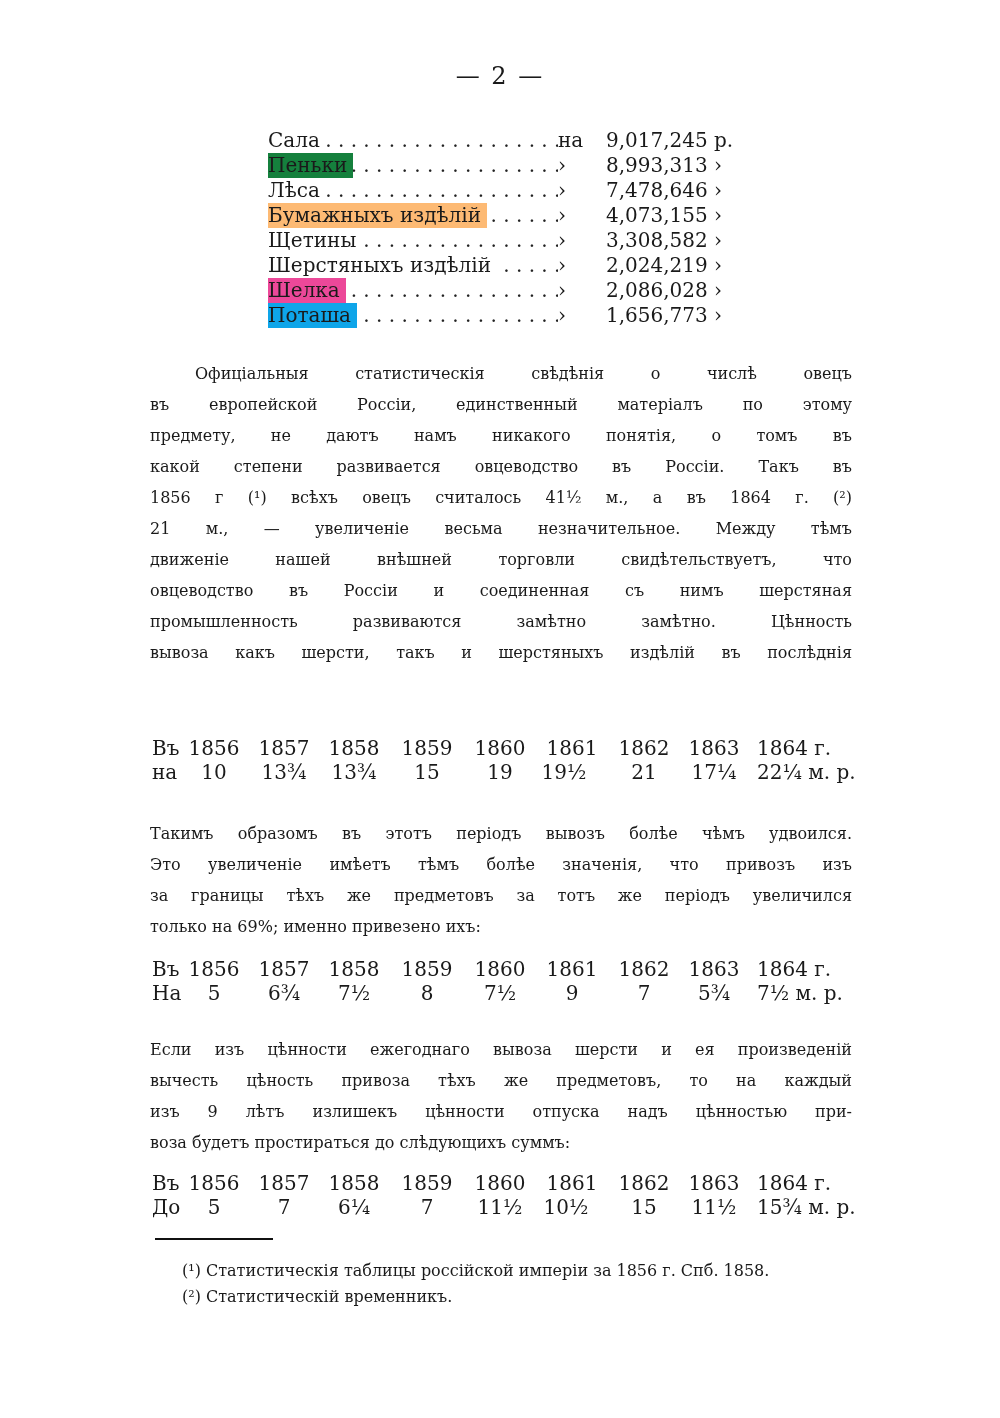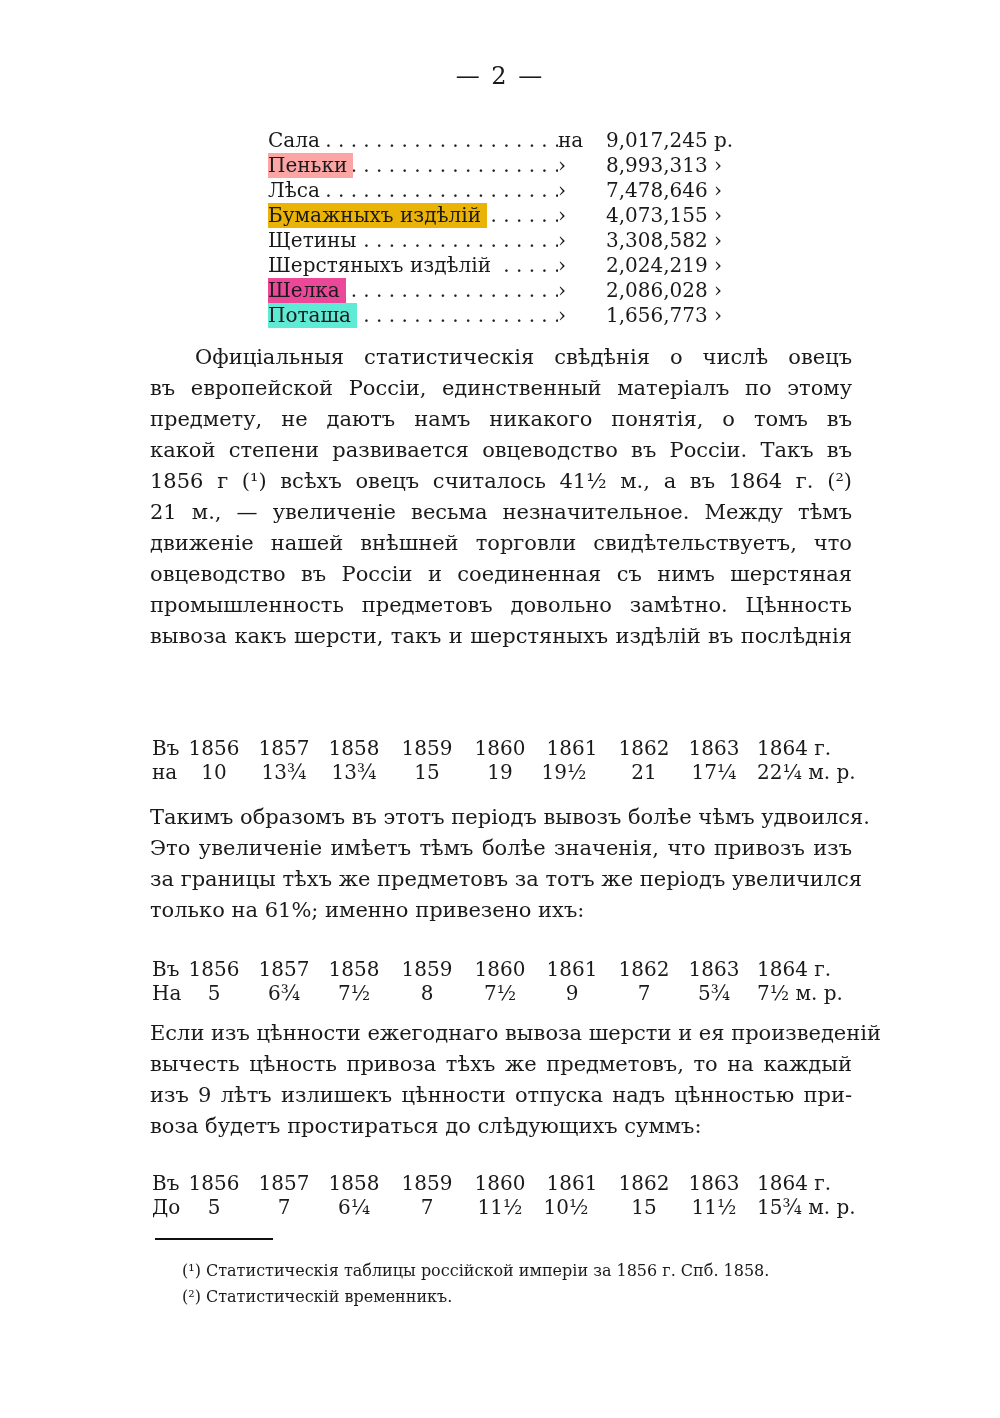--- a/index.html
+++ b/index.html
@@ -21,22 +21,22 @@
   }
   .goods-row { position: relative; height: 25px; white-space: nowrap; }
   .goods-name { position: absolute; left: 0; }
   .goods-dots { position: absolute; left: 0; width: 290px; overflow: hidden; color: #222; }
   .goods-prep { position: absolute; left: 290px; }
   .goods-val { position: absolute; left: 338px; width: 100px; text-align: right; }
   .goods-unit { position: absolute; left: 446px; }
 
   .para {
     position: absolute; left: 150px; width: 702px;
-    font-size: 21px; line-height: 31px;
-    text-align: justify; text-align-last: left;
+    font-size: 16px; line-height: 31px;
+    text-align: justify; text-align-last: left; margin-top: 16px;
   }
   .para .line { display: block; height: 31px; white-space: nowrap; text-align-last: justify; }
   .para .line.last { text-align-last: left; }
   .para .indent { padding-left: 45px; }
 
   .year-table {
     position: absolute; left: 152px; width: 700px;
     font-size: 20px; line-height: 24px;
   }
   .yt-row { position: relative; height: 24px; white-space: nowrap; }
@@ -60,35 +60,35 @@
 <div class="goods-table">
   <div class="goods-row">
     <span class="goods-dots">&nbsp;. . . . . . . . . . . . . . . . . . . . . . . . .</span>
     <span class="goods-name" style="background:#fff;padding-right:6px">Сала</span>
     <span class="goods-prep">на</span>
     <span class="goods-val">9,017,245</span>
     <span class="goods-unit">р.</span>
   </div>
   <div class="goods-row">
     <span class="goods-dots">&nbsp;. . . . . . . . . . . . . . . . . . . . . . . . .</span>
-    <span class="goods-name" style="background:#fca5a5;padding-right:6px">Пеньки</span>
+    <span class="goods-name" style="background:#15803d;padding-right:6px">Пеньки</span>
     <span class="goods-prep">›</span>
     <span class="goods-val">8,993,313</span>
     <span class="goods-unit">›</span>
   </div>
   <div class="goods-row">
     <span class="goods-dots">&nbsp;. . . . . . . . . . . . . . . . . . . . . . . . .</span>
     <span class="goods-name" style="background:#fff;padding-right:6px">Лѣса</span>
     <span class="goods-prep">›</span>
     <span class="goods-val">7,478,646</span>
     <span class="goods-unit">›</span>
   </div>
   <div class="goods-row">
     <span class="goods-dots">&nbsp;. . . . . . . . . . . . . . . . . . . . . . . . .</span>
-    <span class="goods-name" style="background:#eab308;padding-right:6px">Бумажныхъ издѣлій</span>
+    <span class="goods-name" style="background:#fdba74;padding-right:6px">Бумажныхъ издѣлій</span>
     <span class="goods-prep">›</span>
     <span class="goods-val">4,073,155</span>
     <span class="goods-unit">›</span>
   </div>
   <div class="goods-row">
     <span class="goods-dots">&nbsp;. . . . . . . . . . . . . . . . . . . . . . . . .</span>
     <span class="goods-name" style="background:#fff;padding-right:6px">Щетины</span>
     <span class="goods-prep">›</span>
     <span class="goods-val">3,308,582</span>
     <span class="goods-unit">›</span>
@@ -102,37 +102,37 @@
   </div>
   <div class="goods-row">
     <span class="goods-dots">&nbsp;. . . . . . . . . . . . . . . . . . . . . . . . .</span>
     <span class="goods-name" style="background:#ec4899;padding-right:6px">Шелка</span>
     <span class="goods-prep">›</span>
     <span class="goods-val">2,086,028</span>
     <span class="goods-unit">›</span>
   </div>
   <div class="goods-row">
     <span class="goods-dots">&nbsp;. . . . . . . . . . . . . . . . . . . . . . . . .</span>
-    <span class="goods-name" style="background:#5eead4;padding-right:6px">Поташа</span>
+    <span class="goods-name" style="background:#0ea5e9;padding-right:6px">Поташа</span>
     <span class="goods-prep">›</span>
     <span class="goods-val">1,656,773</span>
     <span class="goods-unit">›</span>
   </div>
 </div>
 
 <div class="para" style="top:342px">
   <span class="line indent">Офиціальныя статистическія свѣдѣнія о числѣ овецъ</span>
   <span class="line">въ европейской Россіи, единственный матеріалъ по этому</span>
   <span class="line">предмету, не даютъ намъ никакого понятія, о томъ въ</span>
   <span class="line">какой степени развивается овцеводство въ Россіи. Такъ въ</span>
   <span class="line">1856 г (¹) всѣхъ овецъ считалось 41½ м., а въ 1864 г. (²)</span>
   <span class="line">21 м., — увеличеніе весьма незначительное. Между тѣмъ</span>
   <span class="line">движеніе нашей внѣшней торговли свидѣтельствуетъ, что</span>
   <span class="line">овцеводство въ Россіи и соединенная съ нимъ шерстяная</span>
-  <span class="line">промышленность предметовъ довольно замѣтно. Цѣнность</span>
+  <span class="line">промышленность развиваются замѣтно замѣтно. Цѣнность</span>
   <span class="line">вывоза какъ шерсти, такъ и шерстяныхъ издѣлій въ послѣднія</span>
 </div>
 
 <div class="year-table" style="top:736px">
   <div class="yt-row">
     <span class="yt-label">Въ</span>
     <span class="yt-cell" style="left:32px;width:60px">1856</span>
     <span class="yt-cell" style="left:102px;width:60px">1857</span>
     <span class="yt-cell" style="left:172px;width:60px">1858</span>
     <span class="yt-cell" style="left:245px;width:60px">1859</span>
@@ -153,21 +153,21 @@
     <span class="yt-cell" style="left:462px;width:60px">21</span>
     <span class="yt-cell" style="left:532px;width:60px">17¼</span>
     <span class="yt-cell" style="left:605px;width:100px;text-align:left">22¼ м. р.</span>
   </div>
 </div>
 
 <div class="para" style="top:802px">
   <span class="line">Такимъ образомъ въ этотъ періодъ вывозъ болѣе чѣмъ удвоился.</span>
   <span class="line">Это увеличеніе имѣетъ тѣмъ болѣе значенія, что привозъ изъ</span>
   <span class="line">за границы тѣхъ же предметовъ за тотъ же періодъ увеличился</span>
-  <span class="line last">только на 61%; именно привезено ихъ:</span>
+  <span class="line last">только на 69%; именно привезено ихъ:</span>
 </div>
 
 <div class="year-table" style="top:957px">
   <div class="yt-row">
     <span class="yt-label">Въ</span>
     <span class="yt-cell" style="left:32px;width:60px">1856</span>
     <span class="yt-cell" style="left:102px;width:60px">1857</span>
     <span class="yt-cell" style="left:172px;width:60px">1858</span>
     <span class="yt-cell" style="left:245px;width:60px">1859</span>
     <span class="yt-cell" style="left:318px;width:60px">1860</span>

